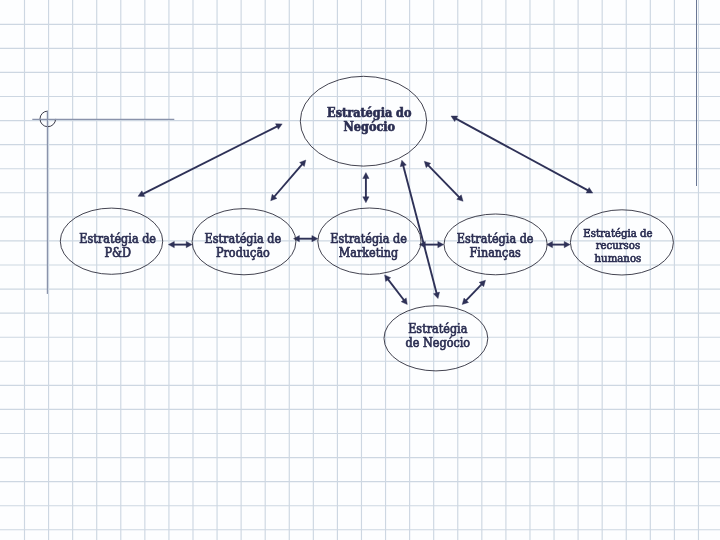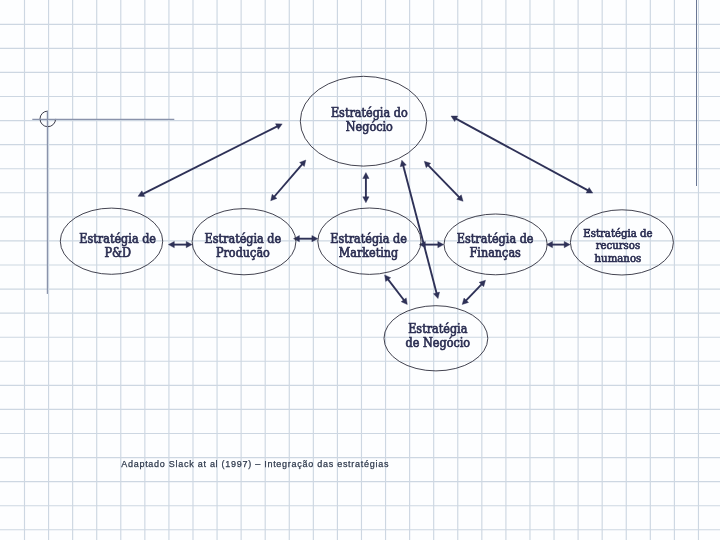--- a/index.html
+++ b/index.html
@@ -138,30 +138,29 @@
       </g>
       <ellipse cx="363.5" cy="121.2" rx="63.2" ry="44.9" fill="none" stroke="#2e2e3c" stroke-width="0.9"></ellipse>
       <ellipse cx="111.5" cy="241.2" rx="51.2" ry="33.1" fill="none" stroke="#2e2e3c" stroke-width="0.9"></ellipse>
       <ellipse cx="244" cy="241.7" rx="51.9" ry="33.1" fill="none" stroke="#2e2e3c" stroke-width="0.9"></ellipse>
       <ellipse cx="369.4" cy="241.2" rx="51.6" ry="33.2" fill="none" stroke="#2e2e3c" stroke-width="0.9"></ellipse>
       <ellipse cx="495.6" cy="244.4" rx="51.6" ry="30.4" fill="none" stroke="#2e2e3c" stroke-width="0.9"></ellipse>
       <ellipse cx="621.9" cy="242.4" rx="51.5" ry="32.6" fill="none" stroke="#2e2e3c" stroke-width="0.9"></ellipse>
       <ellipse cx="435.9" cy="338.3" rx="51.9" ry="32.6" fill="none" stroke="#2e2e3c" stroke-width="0.9"></ellipse>
     </svg>
   <div id="labels">
-      <div class="lbl" style="left: 369.3px; top: 120px; font-size: 12.5px; line-height: 14px;">Estratégia do
+      <div class="lbl" style="left: 369.3px; top: 120px; font-size: 12.5px; line-height: 14px; font-weight: bold;">Estratégia do
 Negócio</div>
       <div class="lbl" style="left: 117.7px; top: 245.5px; font-size: 12.5px; line-height: 14px;">Estratégia de
 P&amp;D</div>
       <div class="lbl" style="left: 242.9px; top: 246px; font-size: 12.5px; line-height: 14px;">Estratégia de
 Produção</div>
       <div class="lbl" style="left: 368.5px; top: 245.5px; font-size: 12.5px; line-height: 14px;">Estratégia de
 Marketing</div>
       <div class="lbl" style="left: 495.2px; top: 246.2px; font-size: 12.5px; line-height: 14px;">Estratégia de
 Finanças</div>
       <div class="lbl" style="left: 617.9px; top: 246.9px; font-size: 11.3px; line-height: 12.6px;">Estratégia de
 recursos
 humanos</div>
       <div class="lbl" style="left: 437.8px; top: 335.7px; font-size: 12.5px; line-height: 14px;">Estratégia
 de Negócio</div>
     </div>
-  <div id="caption" style="left: 121.2px; top: 459px;">Adaptado Slack at al (1997) – Integração das estratégias</div>
 </div>
 
 </body></html>

